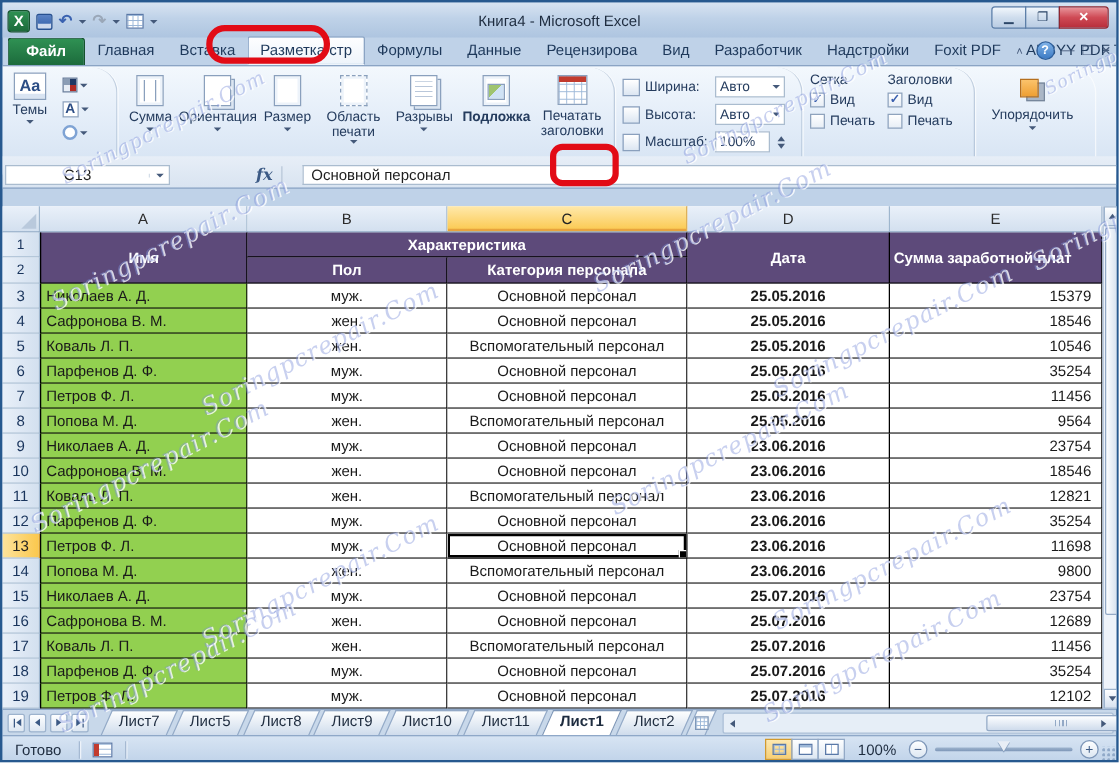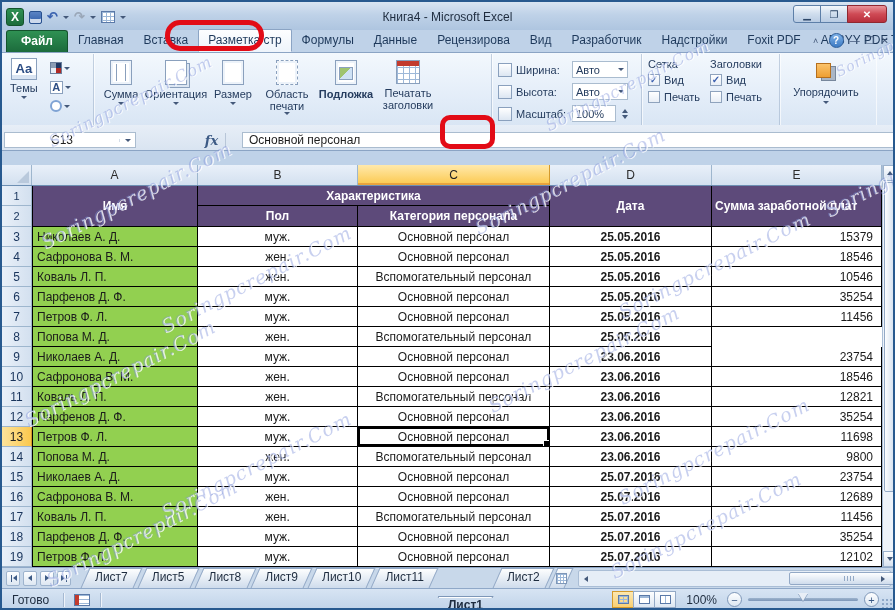--- a/index.html
+++ b/index.html
@@ -35,21 +35,21 @@
   .rtab.active { background:linear-gradient(#fdfeff,#eef4fb); border-color:#8ba4c4; border-bottom-color:#eef4fb; border-radius:2px 2px 0 0; }
   .tabrow-right { position:absolute; right:4px; top:31px; display:flex; align-items:center; gap:6px; }
   .chev-up { width:14px; height:12px; color:#44597a; font-size:9px; text-align:center; line-height:11px; border:1px solid transparent; }
   .help-i { width:15px; height:15px; border-radius:50%; background:linear-gradient(#7fb2e8,#3d7bc4); color:#fff; font-size:10px; font-weight:bold;
     display:flex; align-items:center; justify-content:center; border:1px solid #2d5f9c; }
   .mini { font-size:10px; color:#44597a; }
 
   
   .ribbon { position:absolute; left:0; top:50px; width:100%; height:88px;
     background:linear-gradient(#f3f8fd,#e2ecf8 55%,#d4e2f2); border-top:1px solid #8ba4c4; border-bottom:1px solid #a9bbd1; }
-  .grp { position:absolute; top:1px; height:96px; border-right:1px solid rgba(155,175,200,.55); box-shadow:1px 0 0 rgba(255,255,255,.65); }
+  .grp { position:absolute; top:1px; height:96px; border-right:1px solid rgba(155,175,200,.55); box-shadow:1px 0 0 rgba(255,255,255,.65);border-radius:20px; }
   .grplabel { position:absolute; left:0; right:12px; bottom:1px; height:14px; font-size:10.5px; color:#62799c; text-align:center; }
   .grplabel.full { right:0; }
   .launcher { position:absolute; right:3px; bottom:3px; width:10px; height:10px; }
   .launcher::before { content:""; position:absolute; left:0; top:0; width:6px; height:6px; border-left:1px solid #62799c; border-top:1px solid #62799c; }
   .launcher::after { content:""; position:absolute; right:1px; bottom:1px; width:0; height:0;
     border-left:5px solid transparent; border-bottom:5px solid #62799c; }
   .g-themes { left:0; width:92px; }
   .g-pagesetup { left:92px; width:398px; }
   .g-fit { left:490px; width:150px; }
   .g-sheetopt { left:640px; width:138px; }
@@ -161,21 +161,21 @@
   .nbtn { width:14px; height:15px; background:linear-gradient(#fdfeff,#dde7f2); border:1px solid #9db3cd; border-radius:2px;
     display:flex; align-items:center; justify-content:center; }
   .nbtn i { display:block; width:0; height:0; border-top:3px solid transparent; border-bottom:3px solid transparent; }
   .nbtn .tl { border-right:4px solid #3c5a85; } .nbtn .tr { border-left:4px solid #3c5a85; }
   .nbtn .bar { width:1px; height:7px; background:#3c5a85; margin:0 1px; }
   .stabs { display:flex; align-items:stretch; padding-left:8px; }
   .stab { position:relative; padding:2px 12px 0; font-size:12px; color:#1e2c3f; }
   .stab::before { content:""; position:absolute; inset:0 2px; transform:skewX(-24deg); background:linear-gradient(#fdfefe,#cfdcec);
     border:1px solid #93a9c6; border-bottom:none; }
   .stab span { position:relative; }
-  .stab.on { font-weight:bold; z-index:2;margin-top:28px; }
+  .stab.on { font-weight:bold; z-index:2; }
   .stab.on::before { background:#fff; border-color:#7e97b8; }
   .instab { position:relative; width:22px; margin-left:-2px; }
   .instab::before { content:""; position:absolute; inset:0 3px; transform:skewX(-24deg); background:linear-gradient(#fdfefe,#cfdcec);
     border:1px solid #93a9c6; border-bottom:none; }
   .instab::after { content:""; position:absolute; left:6px; top:5px; width:9px; height:9px; background:#fff; border:1px solid #7e97b8;
     background-image:linear-gradient(#9db8d8 1px,transparent 1px),linear-gradient(90deg,#9db8d8 1px,transparent 1px); background-size:3px 3px; }
   .hscroll { flex:1; margin:2px 2px 1px 6px; background:#e6eef7; border:1px solid #aabed6; border-radius:2px; position:relative; display:flex; }
   .hbtn { width:15px; display:flex; align-items:center; justify-content:center; }
   .hbtn i { display:block; width:0; height:0; border-top:3px solid transparent; border-bottom:3px solid transparent; }
   .hbtn.l i { border-right:4px solid #44597a; } .hbtn.r i { border-left:4px solid #44597a; }
@@ -307,20 +307,25 @@
         <div class="bigbtn psbtn w50">
           <div class="ipage"></div>
           <span>Размер</span>
           <span class="dd-s" style="margin-top:2px"></span>
         </div>
         <div class="bigbtn psbtn w58">
           <div class="ipage dash"></div>
           <span>Область печати</span>
           <span class="dd-s"></span>
         </div>
+        <div class="bigbtn psbtn w58">
+          <div class="ipage lines two"></div>
+          <span>Разрывы</span>
+          <span class="dd-s" style="margin-top:2px"></span>
+        </div>
         <div class="bigbtn psbtn w62">
           <div class="ipage pic"></div>
           <span>Подложка</span>
         </div>
         <div class="bigbtn psbtn w64">
           <div class="itable"></div>
           <span>Печатать заголовки</span>
         </div>
       </div>
       <div class="grplabel">Параметры страницы</div>
@@ -472,20 +477,21 @@
           <div class="cell category">Основной персонал</div>
           <div class="cell date">25.05.2016</div>
           <div class="cell salary">11456</div>
         </div>
         <div class="trow">
           <div class="rownum">8</div>
           <div class="cell name">Попова М. Д.</div>
           <div class="cell gender">жен.</div>
           <div class="cell category">Вспомогательный персонал</div>
           <div class="cell date">25.05.2016</div>
+          <div class="cell salary">9564</div>
         </div>
         <div class="trow">
           <div class="rownum">9</div>
           <div class="cell name">Николаев А. Д.</div>
           <div class="cell gender">муж.</div>
           <div class="cell category">Основной персонал</div>
           <div class="cell date">23.06.2016</div>
           <div class="cell salary">23754</div>
         </div>
         <div class="trow">

